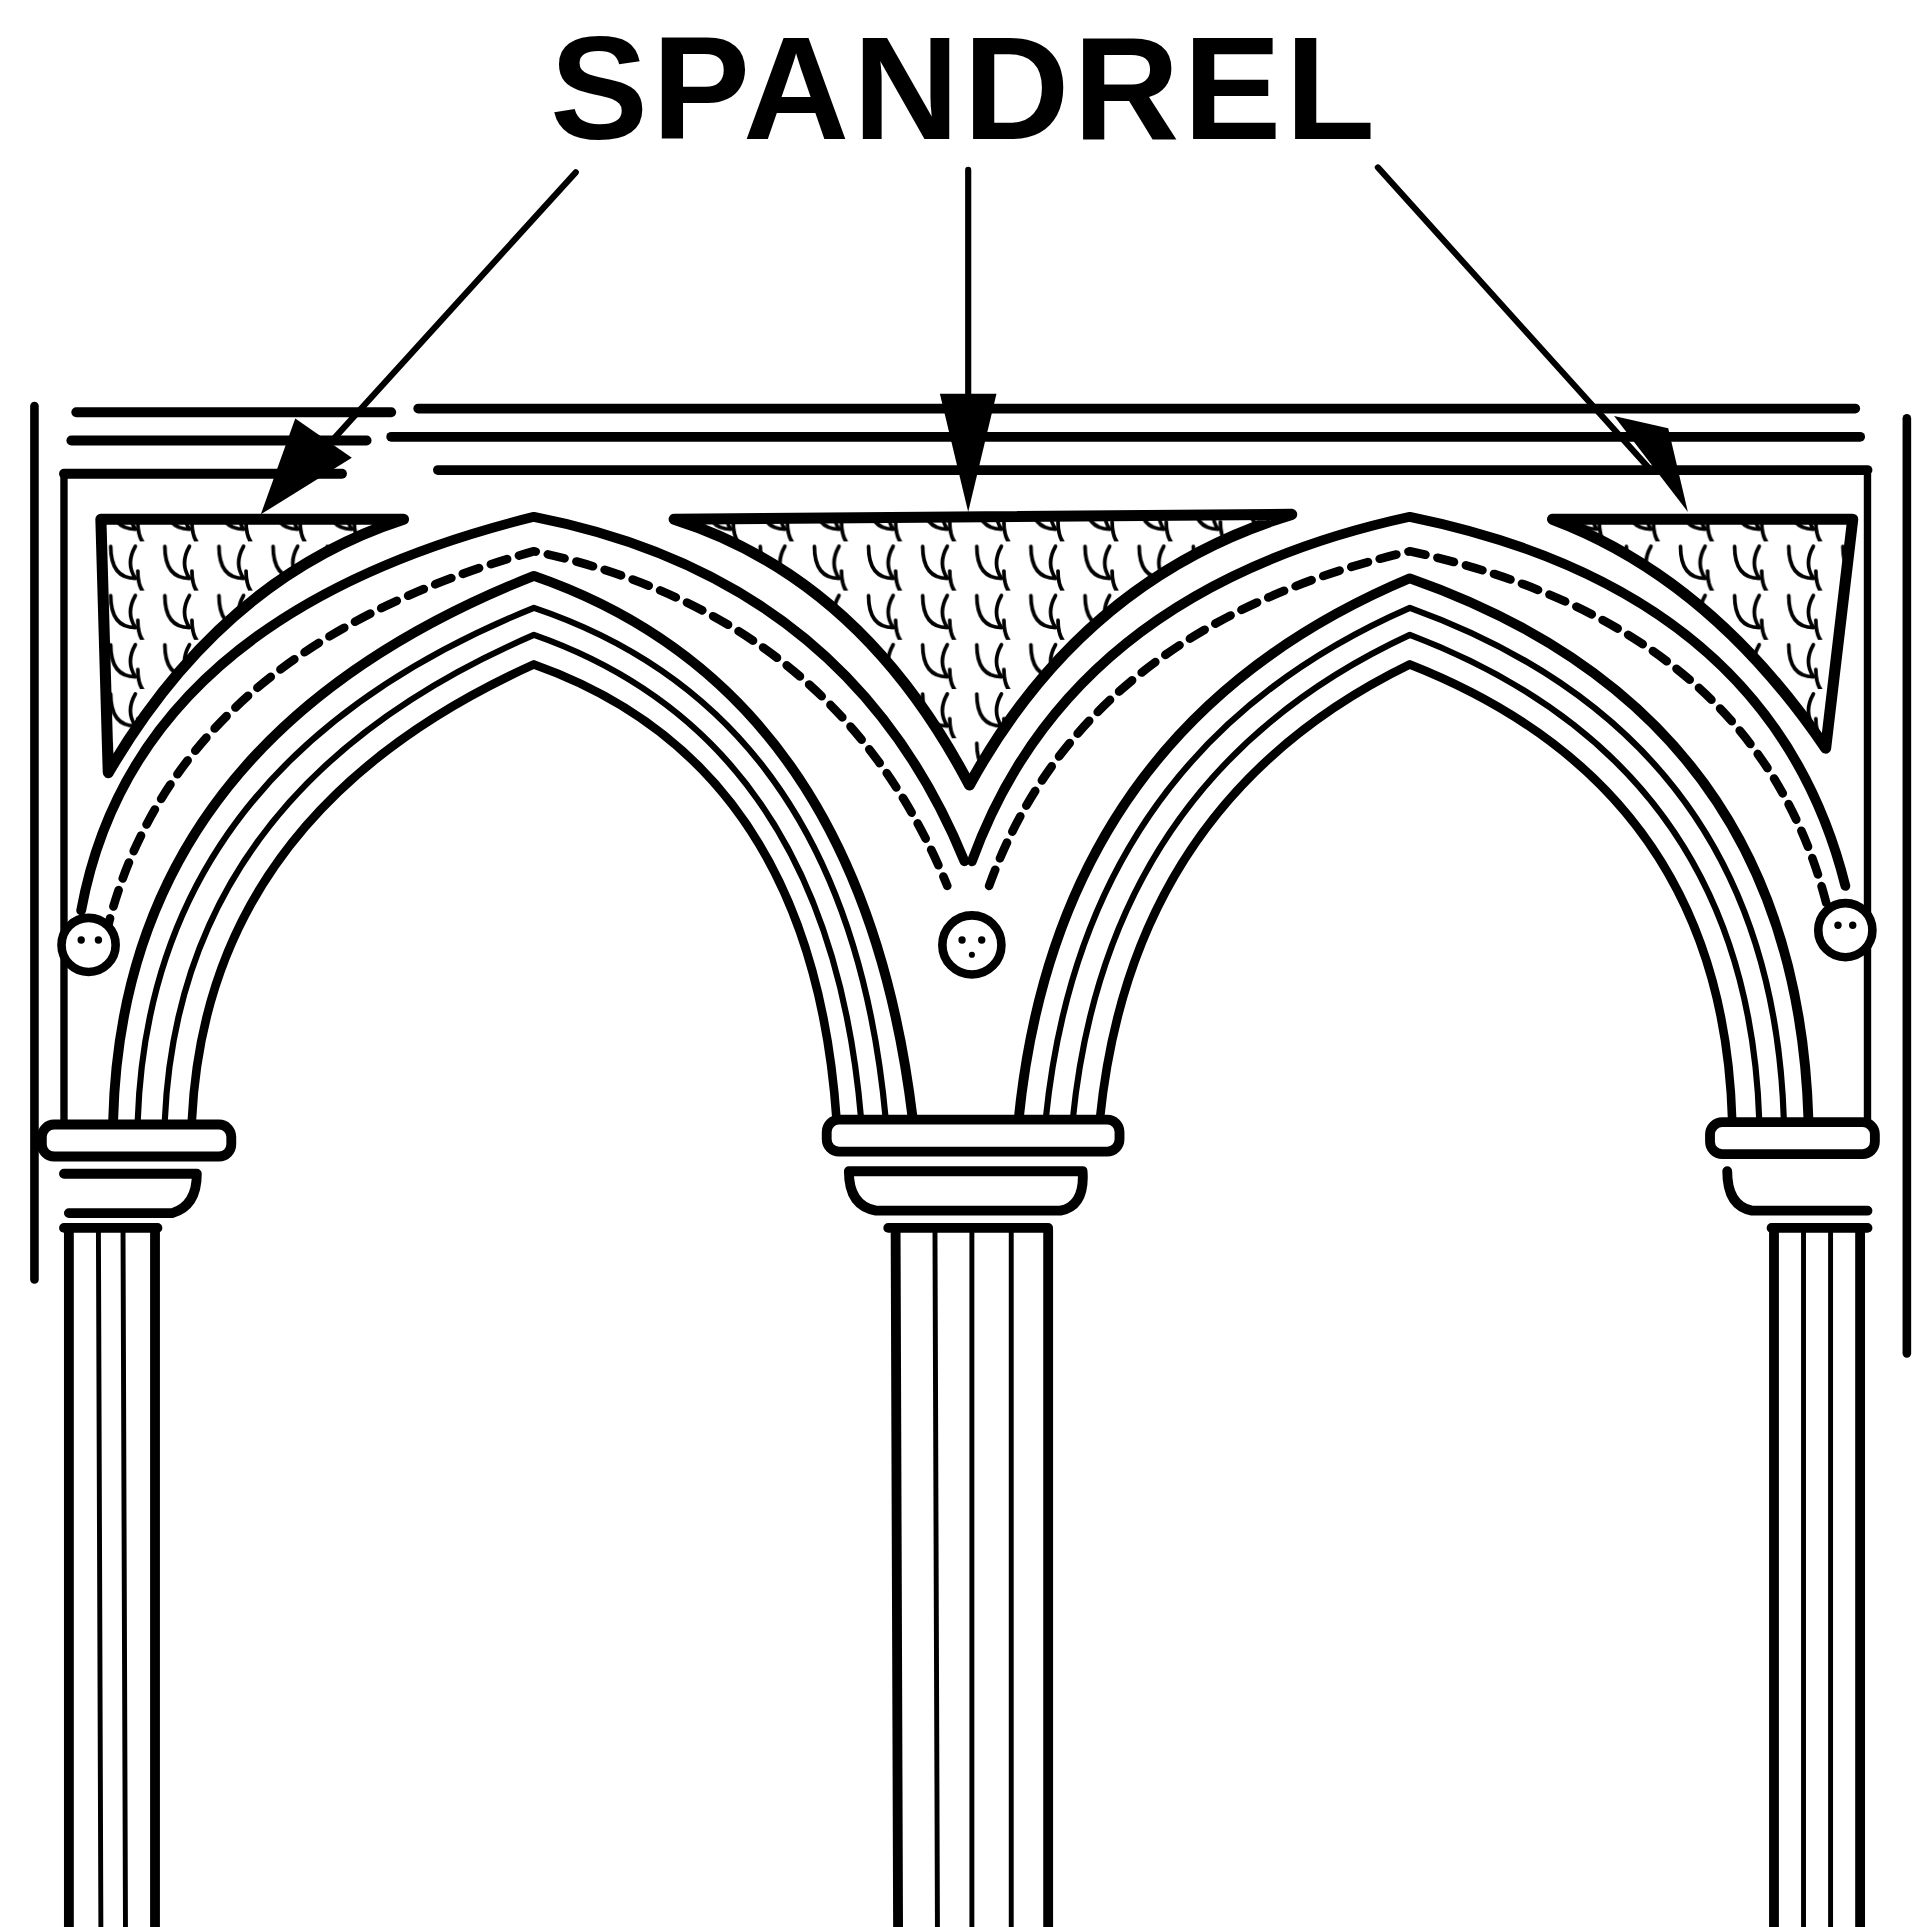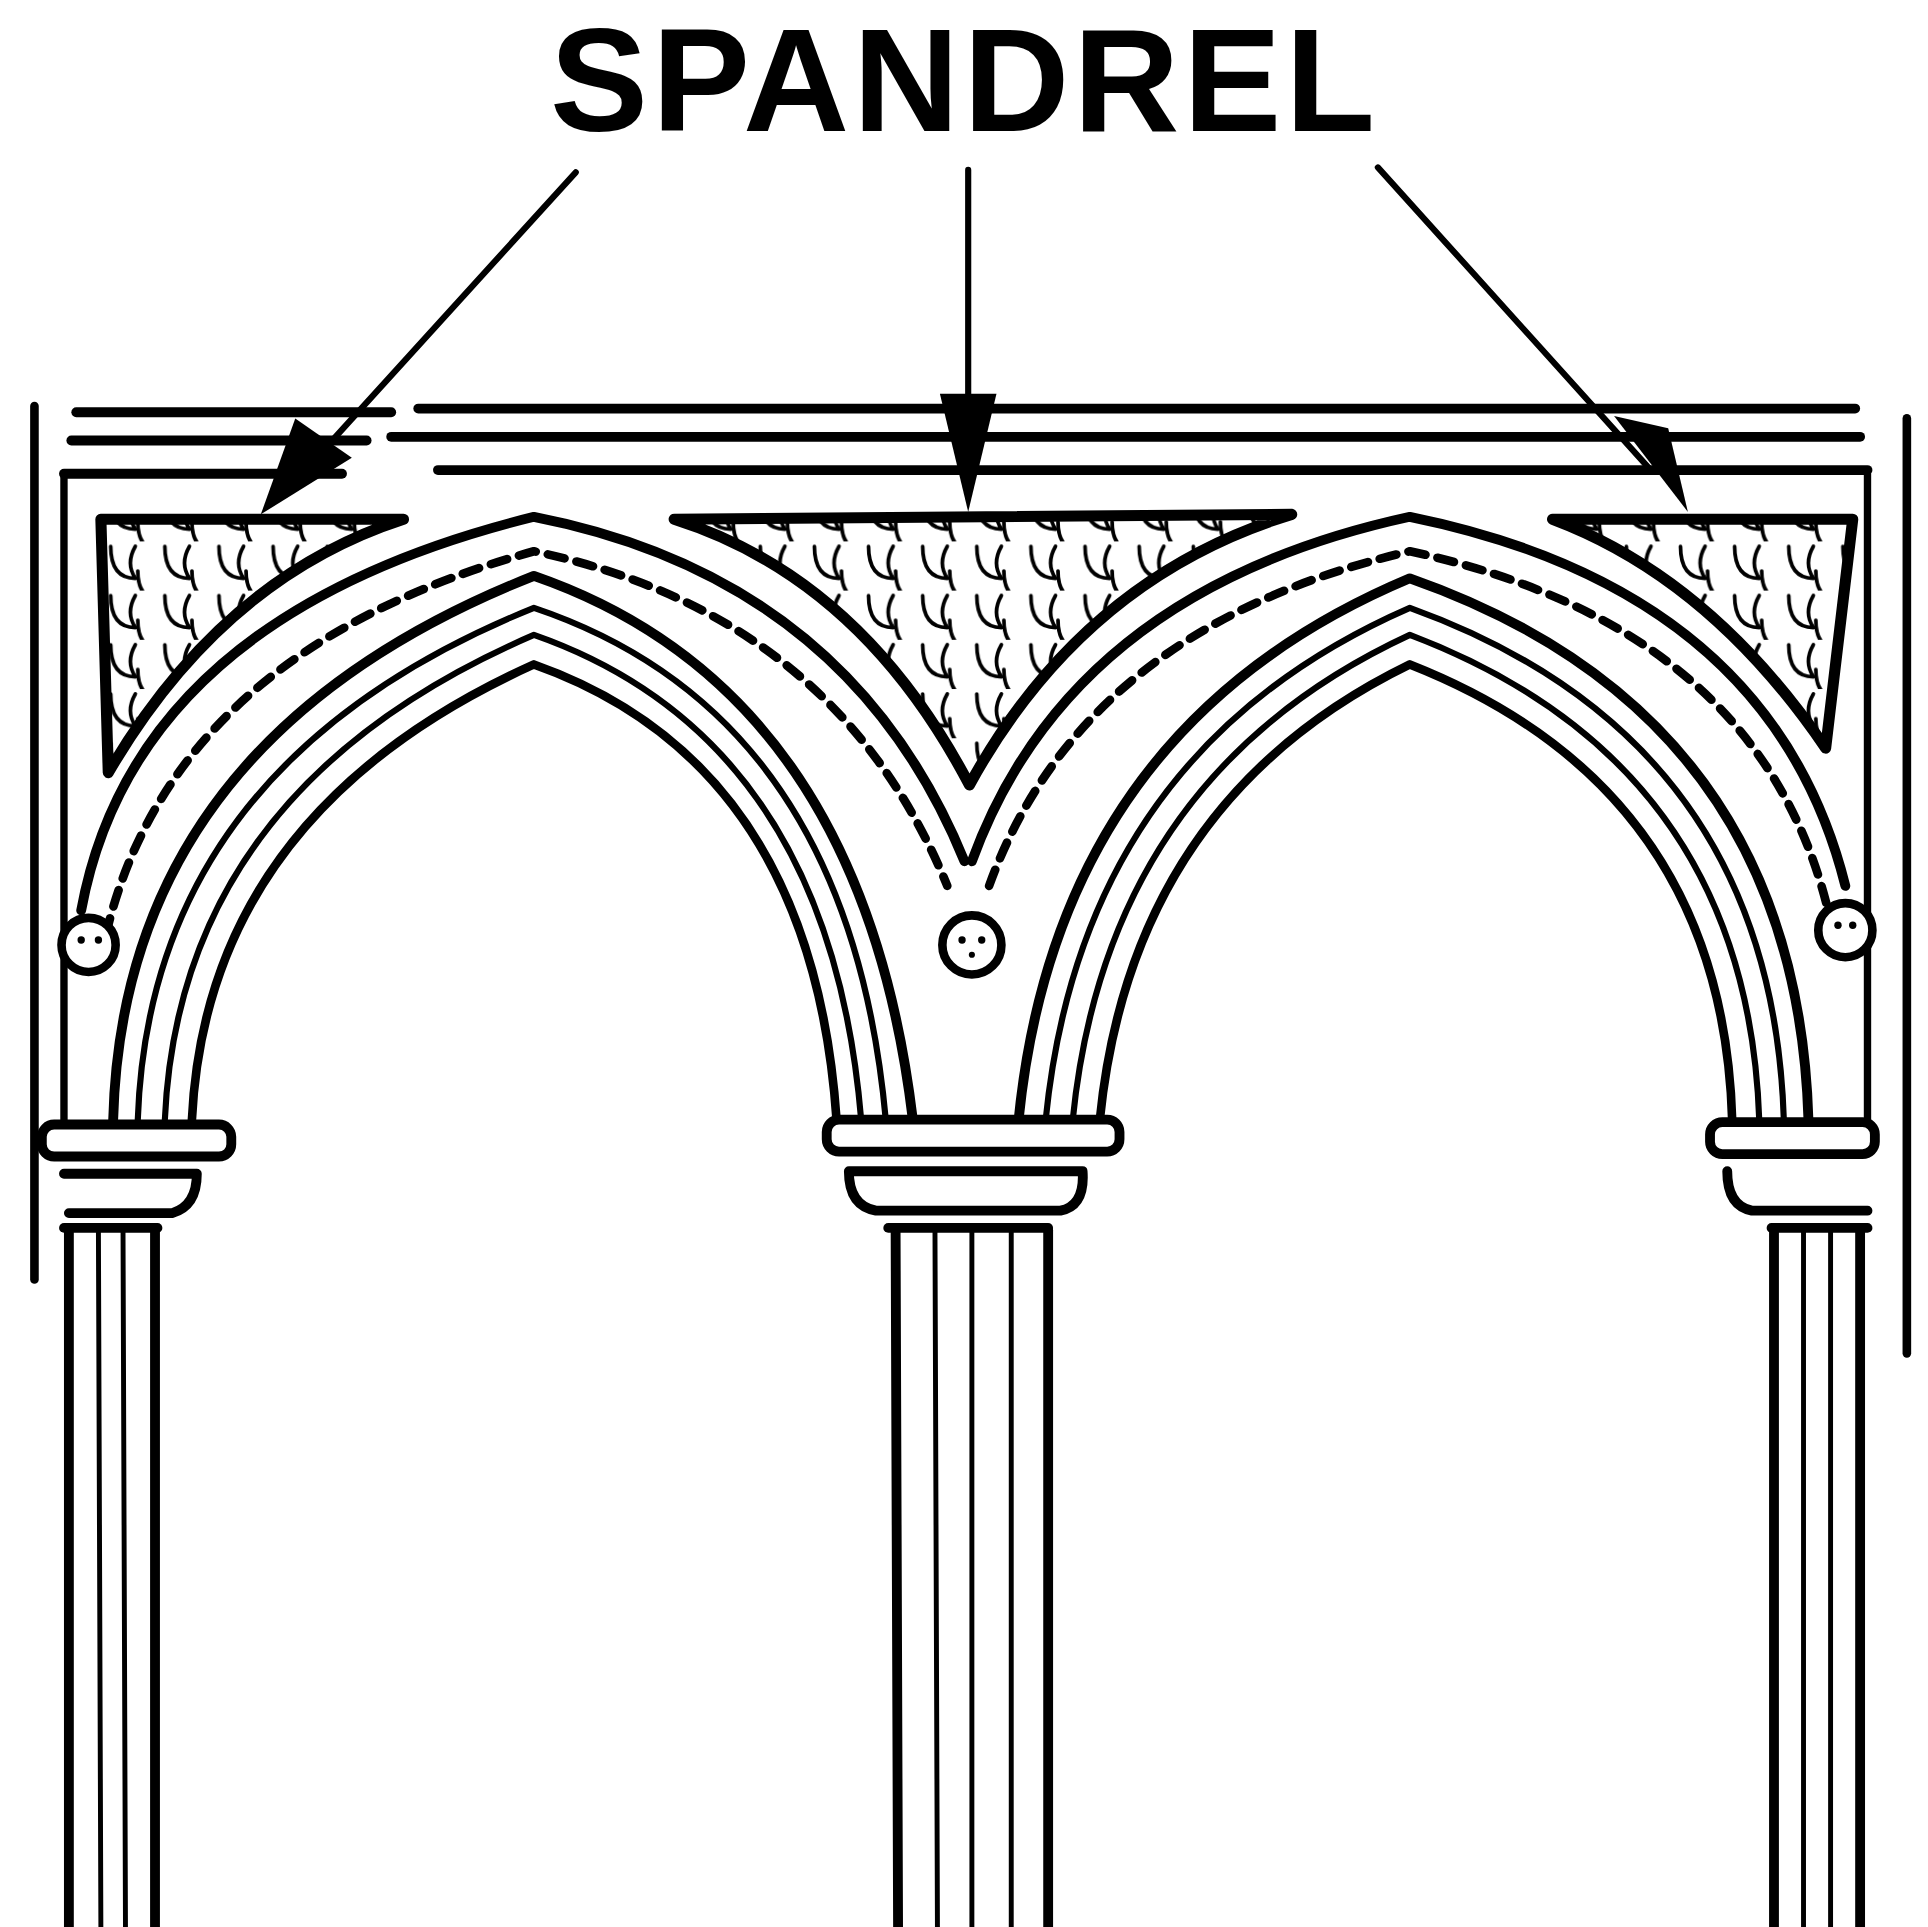--- a/index.html
+++ b/index.html
@@ -1,18 +1,18 @@
 <!DOCTYPE html>
 <html><head>
 <meta charset="utf-8">
 <style>
   html, body { margin: 0; padding: 0; background: #ffffff; }
   body { width: 1929px; height: 1928px; position: relative; overflow: hidden; }
   .label {
-    position: absolute; left: 0; top: 7px; width: 100%;
+    position: absolute; left: 0; top: 15px; width: 100%;
     text-align: center;
     font-family: "Liberation Sans", sans-serif;
     font-weight: 700; font-size: 147px; letter-spacing: 3.9px;
     color: #000; line-height: 1;
   }
   svg.diagram { position: absolute; left: 0; top: 0; width: 1929px; height: 1928px; }
   .ln { stroke: #000; fill: none; stroke-linecap: round; stroke-linejoin: round; }
 </style>
 </head>
 <body>

